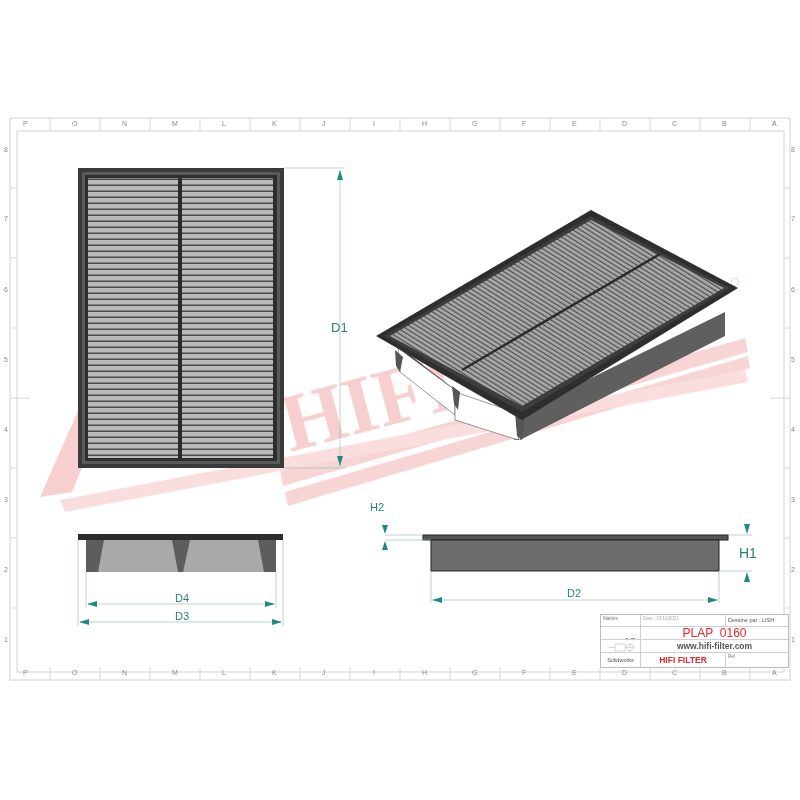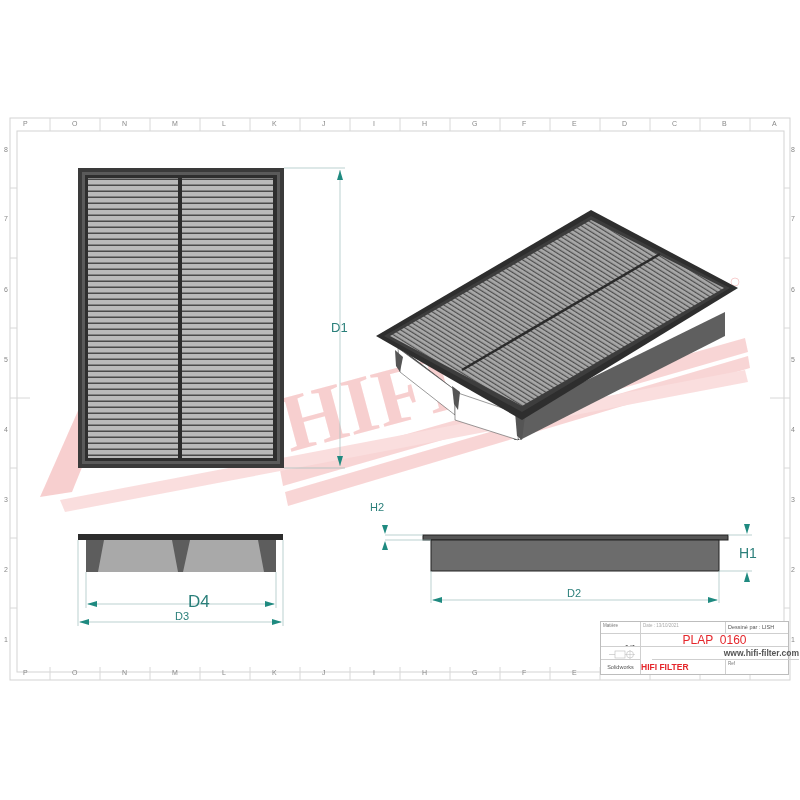--- a/index.html
+++ b/index.html
@@ -1,20 +1,20 @@
 <!DOCTYPE html>
 <html><head>
 <meta charset="utf-8">
 <style>
   html, body { margin: 0; padding: 0; background: #ffffff; }
   body { width: 800px; height: 800px; position: relative; overflow: hidden;
          font-family: "Liberation Sans", sans-serif; }
   .sheet { position: absolute; left: 0; top: 0; width: 800px; height: 800px; }
   .tb { position: absolute; left: 600px; top: 614px; width: 187px; height: 52px;
-        border: 1px solid #bdbdbd; background: #fff; font-family: "Liberation Sans", sans-serif; margin-top: 7px; }
+        border: 1px solid #bdbdbd; background: #fff; font-family: "Liberation Sans", sans-serif; }
   .tb .cell { position: absolute; border-right: 1px solid #cfcfcf; border-bottom: 1px solid #cfcfcf;
               box-sizing: border-box; overflow: hidden; white-space: nowrap; }
   .tiny { font-size: 4.5px; color: #777; }
   .small { font-size: 5.5px; color: #555; }
   .ref { font-size: 12px; color: #e5262b; }
   .url { font-size: 8.5px; color: #555; font-weight: bold; }
   .brand { font-size: 8.5px; color: #e5262b; font-weight: bold; }
   .sheetno { font-size: 8px; color: #333; }
   .lbl { position: absolute; font-family: "Liberation Sans", sans-serif; }
 </style>
@@ -215,21 +215,21 @@
   <span class="lbl" style="left:791px;top:215px;font-size:7px;color:#888">7</span>
   <span class="lbl" style="left:791px;top:286px;font-size:7px;color:#888">6</span>
   <span class="lbl" style="left:791px;top:356px;font-size:7px;color:#888">5</span>
   <span class="lbl" style="left:791px;top:426px;font-size:7px;color:#888">4</span>
   <span class="lbl" style="left:791px;top:496px;font-size:7px;color:#888">3</span>
   <span class="lbl" style="left:791px;top:566px;font-size:7px;color:#888">2</span>
   <span class="lbl" style="left:791px;top:636px;font-size:7px;color:#888">1</span>
 </div>
 
 <span class="lbl" style="left:331px;top:320px;font-size:13px;color:#2a7f7a">D1</span>
-<span class="lbl" style="left:188px;top:592px;font-size:17px;color:#2a7f7a">D4</span>
+<span class="lbl" style="left:175px;top:592px;font-size:11px;color:#2a7f7a">D4</span>
 <span class="lbl" style="left:175px;top:610px;font-size:11px;color:#2a7f7a">D3</span>
 <span class="lbl" style="left:370px;top:501px;font-size:11px;color:#2a7f7a">H2</span>
 <span class="lbl" style="left:739px;top:545px;font-size:14px;color:#2a7f7a">H1</span>
 <span class="lbl" style="left:567px;top:587px;font-size:11px;color:#2a7f7a">D2</span>
 
 <div class="tb">
   <div class="cell tiny" style="left:0;top:0;width:40px;height:12px;padding:1px 2px">Matière</div>
   <div class="cell tiny" style="left:40px;top:0;width:85px;height:12px;padding:1px 2px;color:#aaa">Date : 13/10/2021</div>
   <div class="cell small" style="left:125px;top:0;width:62px;height:12px;padding:2px 2px;border-right:none">Dessiné par : LISH</div>
 
@@ -241,18 +241,18 @@
 
   <div class="cell" style="left:0;top:25px;width:40px;height:13px">
     <svg width="40" height="13" viewBox="0 0 40 13">
       <line x1="8" y1="6.5" x2="14" y2="6.5" stroke="#bbb" stroke-width="0.6"></line>
       <rect x="14" y="3" width="10" height="7" fill="none" stroke="#bbb" stroke-width="0.6"></rect>
       <circle cx="29" cy="6.5" r="3.5" fill="none" stroke="#bbb" stroke-width="0.6"></circle>
       <line x1="24" y1="6.5" x2="34" y2="6.5" stroke="#bbb" stroke-width="0.5"></line>
       <line x1="29" y1="2" x2="29" y2="11" stroke="#bbb" stroke-width="0.5"></line>
     </svg>
   </div>
-  <div class="cell url" style="left:51px;top:25px;width:147px;height:13px;text-align:right;line-height:13px;border-right:none">www.hifi-filter.com</div>
+  <div class="cell url" style="left:40px;top:25px;width:147px;height:13px;text-align:center;line-height:13px;border-right:none">www.hifi-filter.com</div>
 
   <div class="cell small" style="left:0;top:38px;width:40px;height:14px;text-align:center;line-height:14px;border-bottom:none">Solidworks</div>
-  <div class="cell brand" style="left:40px;top:38px;width:85px;height:14px;line-height:14px;border-bottom:none">HIFI FILTER</div>
+  <div class="cell brand" style="left:40px;top:38px;width:85px;height:14px;text-align:center;line-height:14px;border-bottom:none">HIFI FILTER</div>
   <div class="cell tiny" style="left:125px;top:38px;width:62px;height:14px;padding:1px 2px;border:none">Ref</div>
 </div>
 
 </body></html>

